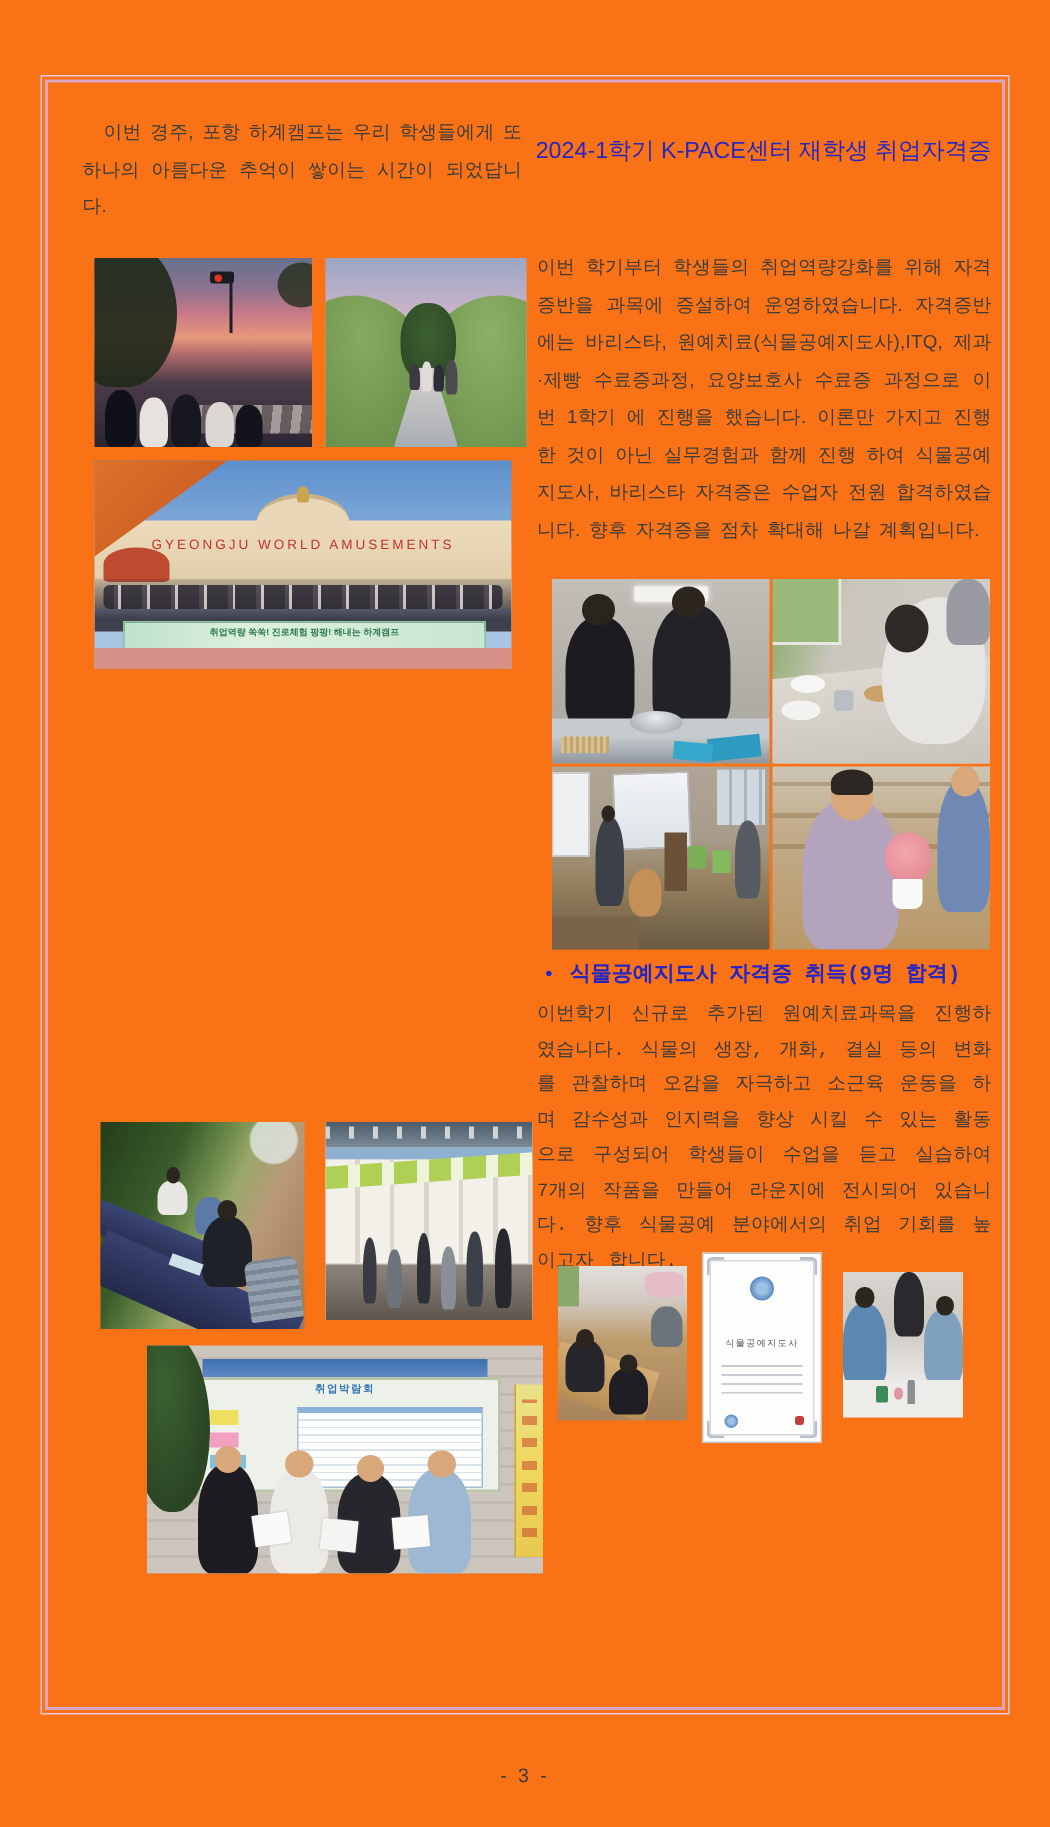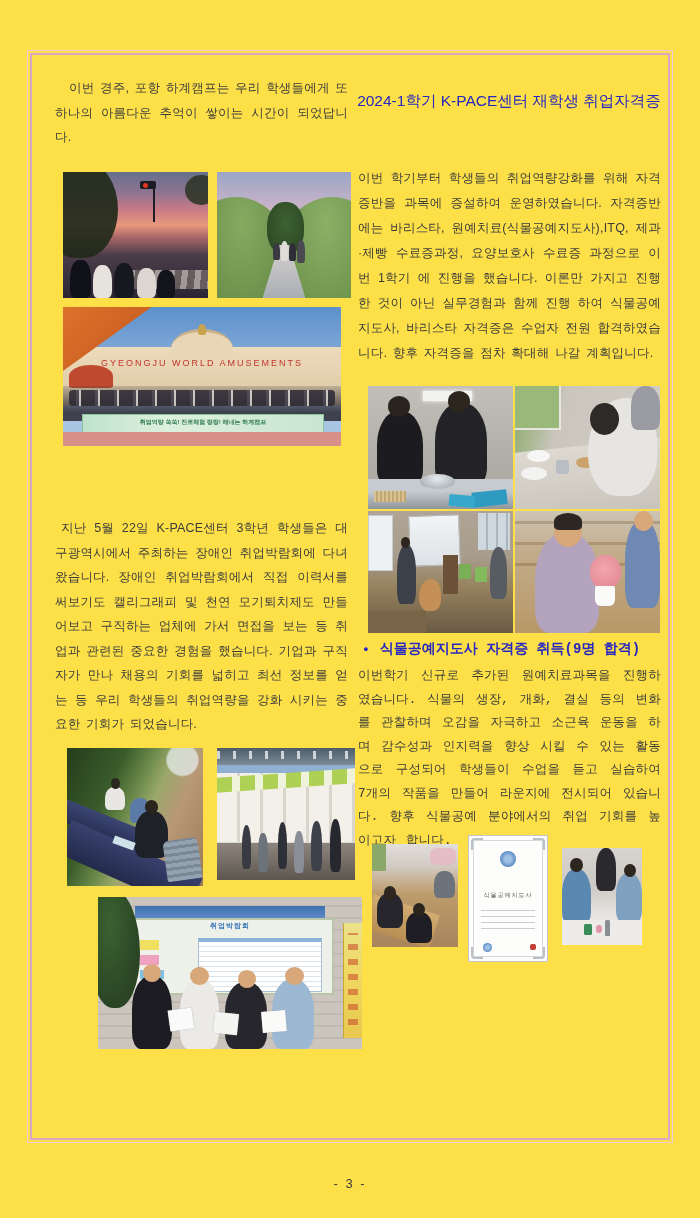--- a/index.html
+++ b/index.html
@@ -1,17 +1,17 @@
 <!DOCTYPE html>
 <html><head>
 <meta charset="utf-8">
 <style>
   html,body{margin:0;padding:0;}
   body{width:700px;height:1218px;background:#ffffff;font-family:"Liberation Sans",sans-serif;}
-  .page{position:relative;width:700px;height:1218px;background:#fde047;overflow:hidden;}
+  .page{position:relative;width:700px;height:1218px;background:#f97316;overflow:hidden;}
 
   
   .frame{position:absolute;left:27px;top:50px;width:644px;height:1091px;border:1px solid #eec9de;}
   .frame-inner{position:absolute;left:2px;top:2px;right:2px;bottom:2px;border:2px solid #d9a6c6;}
 
   
   .body-text{position:absolute;font-size:12.5px;line-height:24.5px;color:#3c3c3c;text-align:justify;letter-spacing:.2px;word-spacing:2px;margin:0;}
   .heading{position:absolute;font-weight:normal;color:#2626c2;text-align:center;margin:0;letter-spacing:0px;}
   .h-left{left:55px;top:466px;width:293px;font-size:15.5px;}
   .h-right{left:356px;top:84px;width:306px;font-size:15.5px;line-height:33px;}
@@ -107,21 +107,20 @@
     <div class="deco" style="left:48.5%;top:12%;width:3%;height:8%;background:#c9a34e;border-radius:50% 50% 20% 20%;"></div>
     <div class="am-sign">GYEONGJU WORLD AMUSEMENTS</div>
     <div class="deco" style="left:-4%;top:-6%;width:40%;height:52%;background:linear-gradient(135deg,#e0762c 0%,#c85a20 80%);clip-path:polygon(0 0,100% 0,10% 100%,0 100%);"></div>
     <div class="deco" style="left:2%;top:42%;width:16%;height:16%;background:#c04a30;border-radius:50% 50% 10% 10%;"></div>
     <div class="deco" style="left:0;top:57%;width:100%;height:25%;background:linear-gradient(180deg,rgba(62,57,72,.2) 0%,rgba(44,41,52,.85) 75%);"></div>
     <div class="deco" style="left:2%;top:60%;width:96%;height:11%;background:repeating-linear-gradient(90deg,#2a2833 0 7px,#43404d 7px 10px,#d6d2ce 10px 12px,#2a2833 12px 19px);opacity:.85;border-radius:4px;"></div>
     <div class="am-banner">취업역량 쑥쑥! 진로체험 팡팡! 해내는 하계캠프</div>
     <div class="deco" style="left:0;bottom:0;width:100%;height:10%;background:#d69088;"></div>
   </div>
 
-  <p class="body-text p-left">지난 5월 22일 K-PACE센터 3학년 학생들은 대구광역시에서 주최하는 장애인 취업박람회에 다녀왔습니다. 장애인 취업박람회에서 직접 이력서를 써보기도 캘리그래피 및 천연 모기퇴치제도 만들어보고 구직하는 업체에 가서 면접을 보는 등 취업과 관련된 중요한 경험을 했습니다. 기업과 구직자가 만나 채용의 기회를 넓히고 최선 정보를 얻는 등 우리 학생들의 취업역량을 강화 시키는 중요한 기회가 되었습니다.</p>
 
   <div class="photo p-tables">
     <div class="deco" style="right:-6%;top:-4%;width:42%;height:26%;background:radial-gradient(circle,#e9f1f5 0 45%,transparent 50%);opacity:.7;"></div>
     <div class="deco" style="left:-8%;top:34%;width:70%;height:16%;background:linear-gradient(180deg,#3c4674 0%,#272e52 100%);transform:rotate(22deg);transform-origin:left top;"></div>
     <div class="deco" style="left:4%;top:52%;width:105%;height:26%;background:linear-gradient(180deg,#39416e 0%,#232a4c 100%);transform:rotate(24deg);transform-origin:left top;"></div>
     <div class="fig" style="left:28%;top:28%;width:15%;height:17%;background:#e9e7e3;"></div>
     <div class="hd" style="left:32%;top:22%;width:7%;height:8%;background:#2c2620;"></div>
     <div class="fig" style="left:46%;top:36%;width:15%;height:18%;background:#5c7aa8;"></div>
     <div class="fig" style="left:50%;top:46%;width:24%;height:34%;background:#1f2128;"></div>
     <div class="hd" style="left:57%;top:38%;width:10%;height:10%;background:#2a241e;"></div>

